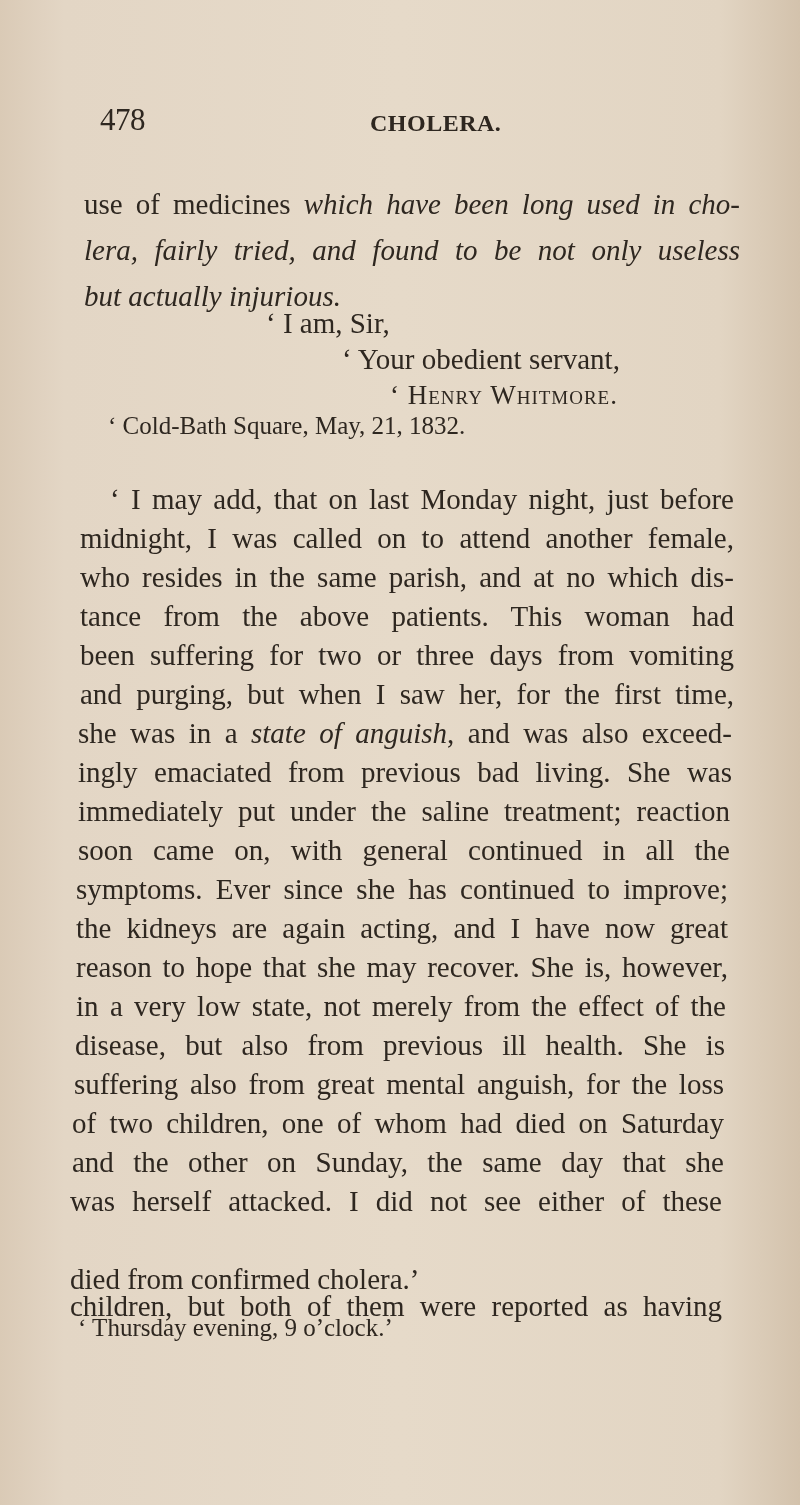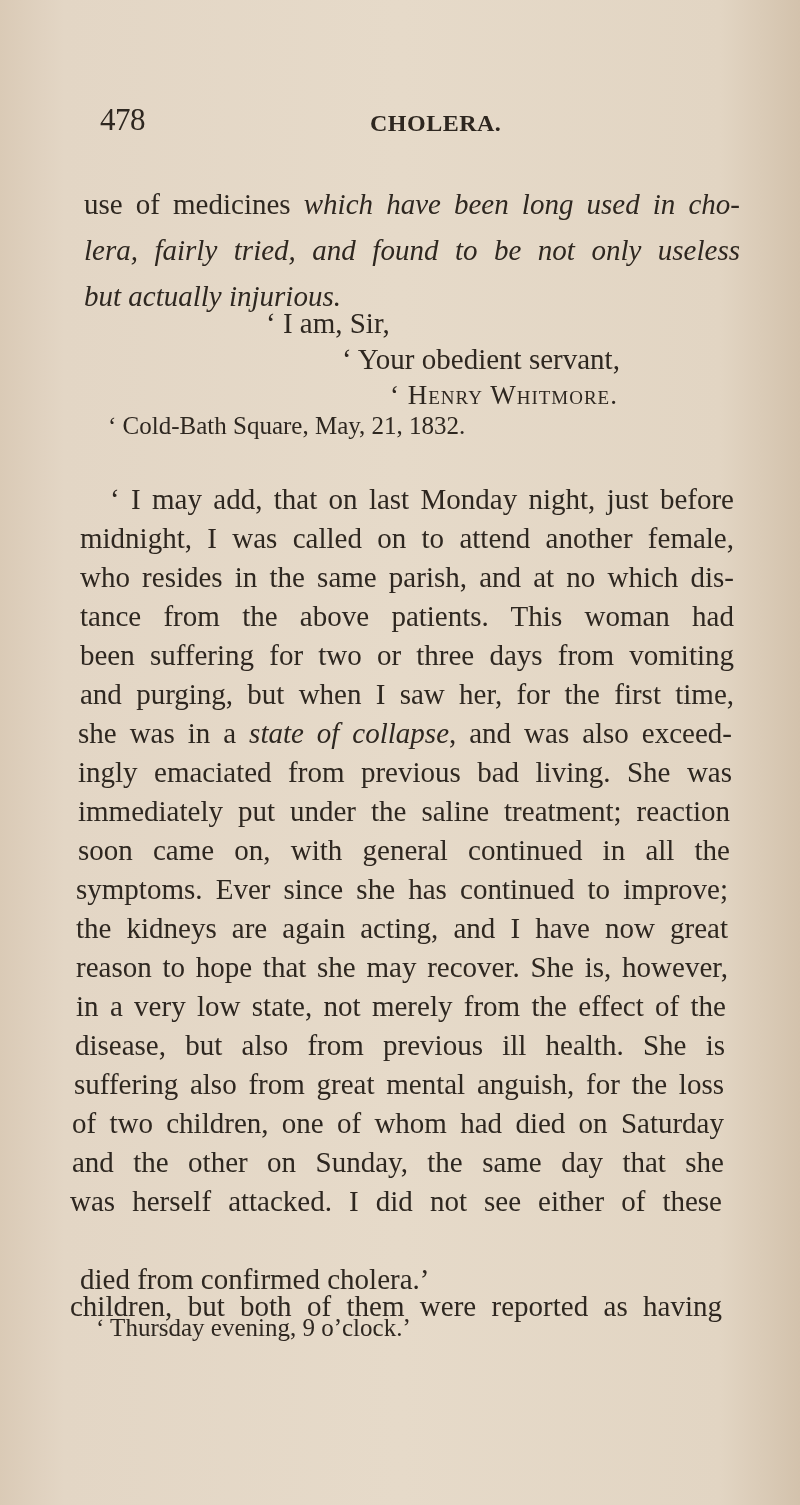--- a/index.html
+++ b/index.html
@@ -44,32 +44,32 @@
     <div class="line small" style="top:413px;left:108px;">‘ Cold-Bath Square, May, 21, 1832.</div>
   </div>
 
   <div>
     <div class="line j" style="top:485px;left:110px;width:624px;">‘ I may add, that on last Monday night, just before</div>
     <div class="line j" style="top:524px;left:80px;width:654px;">midnight, I was called on to attend another female,</div>
     <div class="line j" style="top:563px;left:80px;width:654px;">who resides in the same parish, and at no which dis-</div>
     <div class="line j" style="top:602px;left:80px;width:654px;">tance from the above patients. This woman had</div>
     <div class="line j" style="top:641px;left:80px;width:654px;">been suffering for two or three days from vomiting</div>
     <div class="line j" style="top:680px;left:80px;width:654px;">and purging, but when I saw her, for the first time,</div>
-    <div class="line j" style="top:719px;left:78px;width:654px;"><span>she was in a </span><em>state of collapse</em><span>, and was also exceed-</span></div>
+    <div class="line j" style="top:719px;left:78px;width:654px;"><span>she was in a </span><em>state of anguish</em><span>, and was also exceed-</span></div>
     <div class="line j" style="top:758px;left:78px;width:654px;">ingly emaciated from previous bad living. She was</div>
     <div class="line j" style="top:797px;left:78px;width:652px;">immediately put under the saline treatment; reaction</div>
     <div class="line j" style="top:836px;left:78px;width:652px;">soon came on, with general continued in all the</div>
     <div class="line j" style="top:875px;left:76px;width:652px;">symptoms. Ever since she has continued to improve;</div>
     <div class="line j" style="top:914px;left:76px;width:652px;">the kidneys are again acting, and I have now great</div>
     <div class="line j" style="top:953px;left:76px;width:652px;">reason to hope that she may recover. She is, however,</div>
     <div class="line j" style="top:992px;left:76px;width:650px;">in a very low state, not merely from the effect of the</div>
     <div class="line j" style="top:1031px;left:75px;width:650px;">disease, but also from previous ill health. She is</div>
     <div class="line j" style="top:1070px;left:74px;width:650px;">suffering also from great mental anguish, for the loss</div>
     <div class="line j" style="top:1109px;left:72px;width:652px;">of two children, one of whom had died on Saturday</div>
     <div class="line j" style="top:1148px;left:72px;width:652px;">and the other on Sunday, the same day that she</div>
     <div class="line j" style="top:1187px;left:70px;width:652px;">was herself attacked. I did not see either of these</div>
     <div class="line j" style="top:1292px;left:70px;width:652px;">children, but both of them were reported as having</div>
-    <div class="line" style="top:1265px;left:80px;">died from confirmed cholera.’</div>
+    <div class="line" style="top:1265px;left:70px;">died from confirmed cholera.’</div>
   </div>
 
-  <div class="line small" style="top:1315px;left:96px;text-align:right;">‘ Thursday evening, 9 o’clock.’</div>
+  <div class="line small" style="top:1315px;left:78px;text-align:right;">‘ Thursday evening, 9 o’clock.’</div>
 
 </div>
 
 </body></html>

